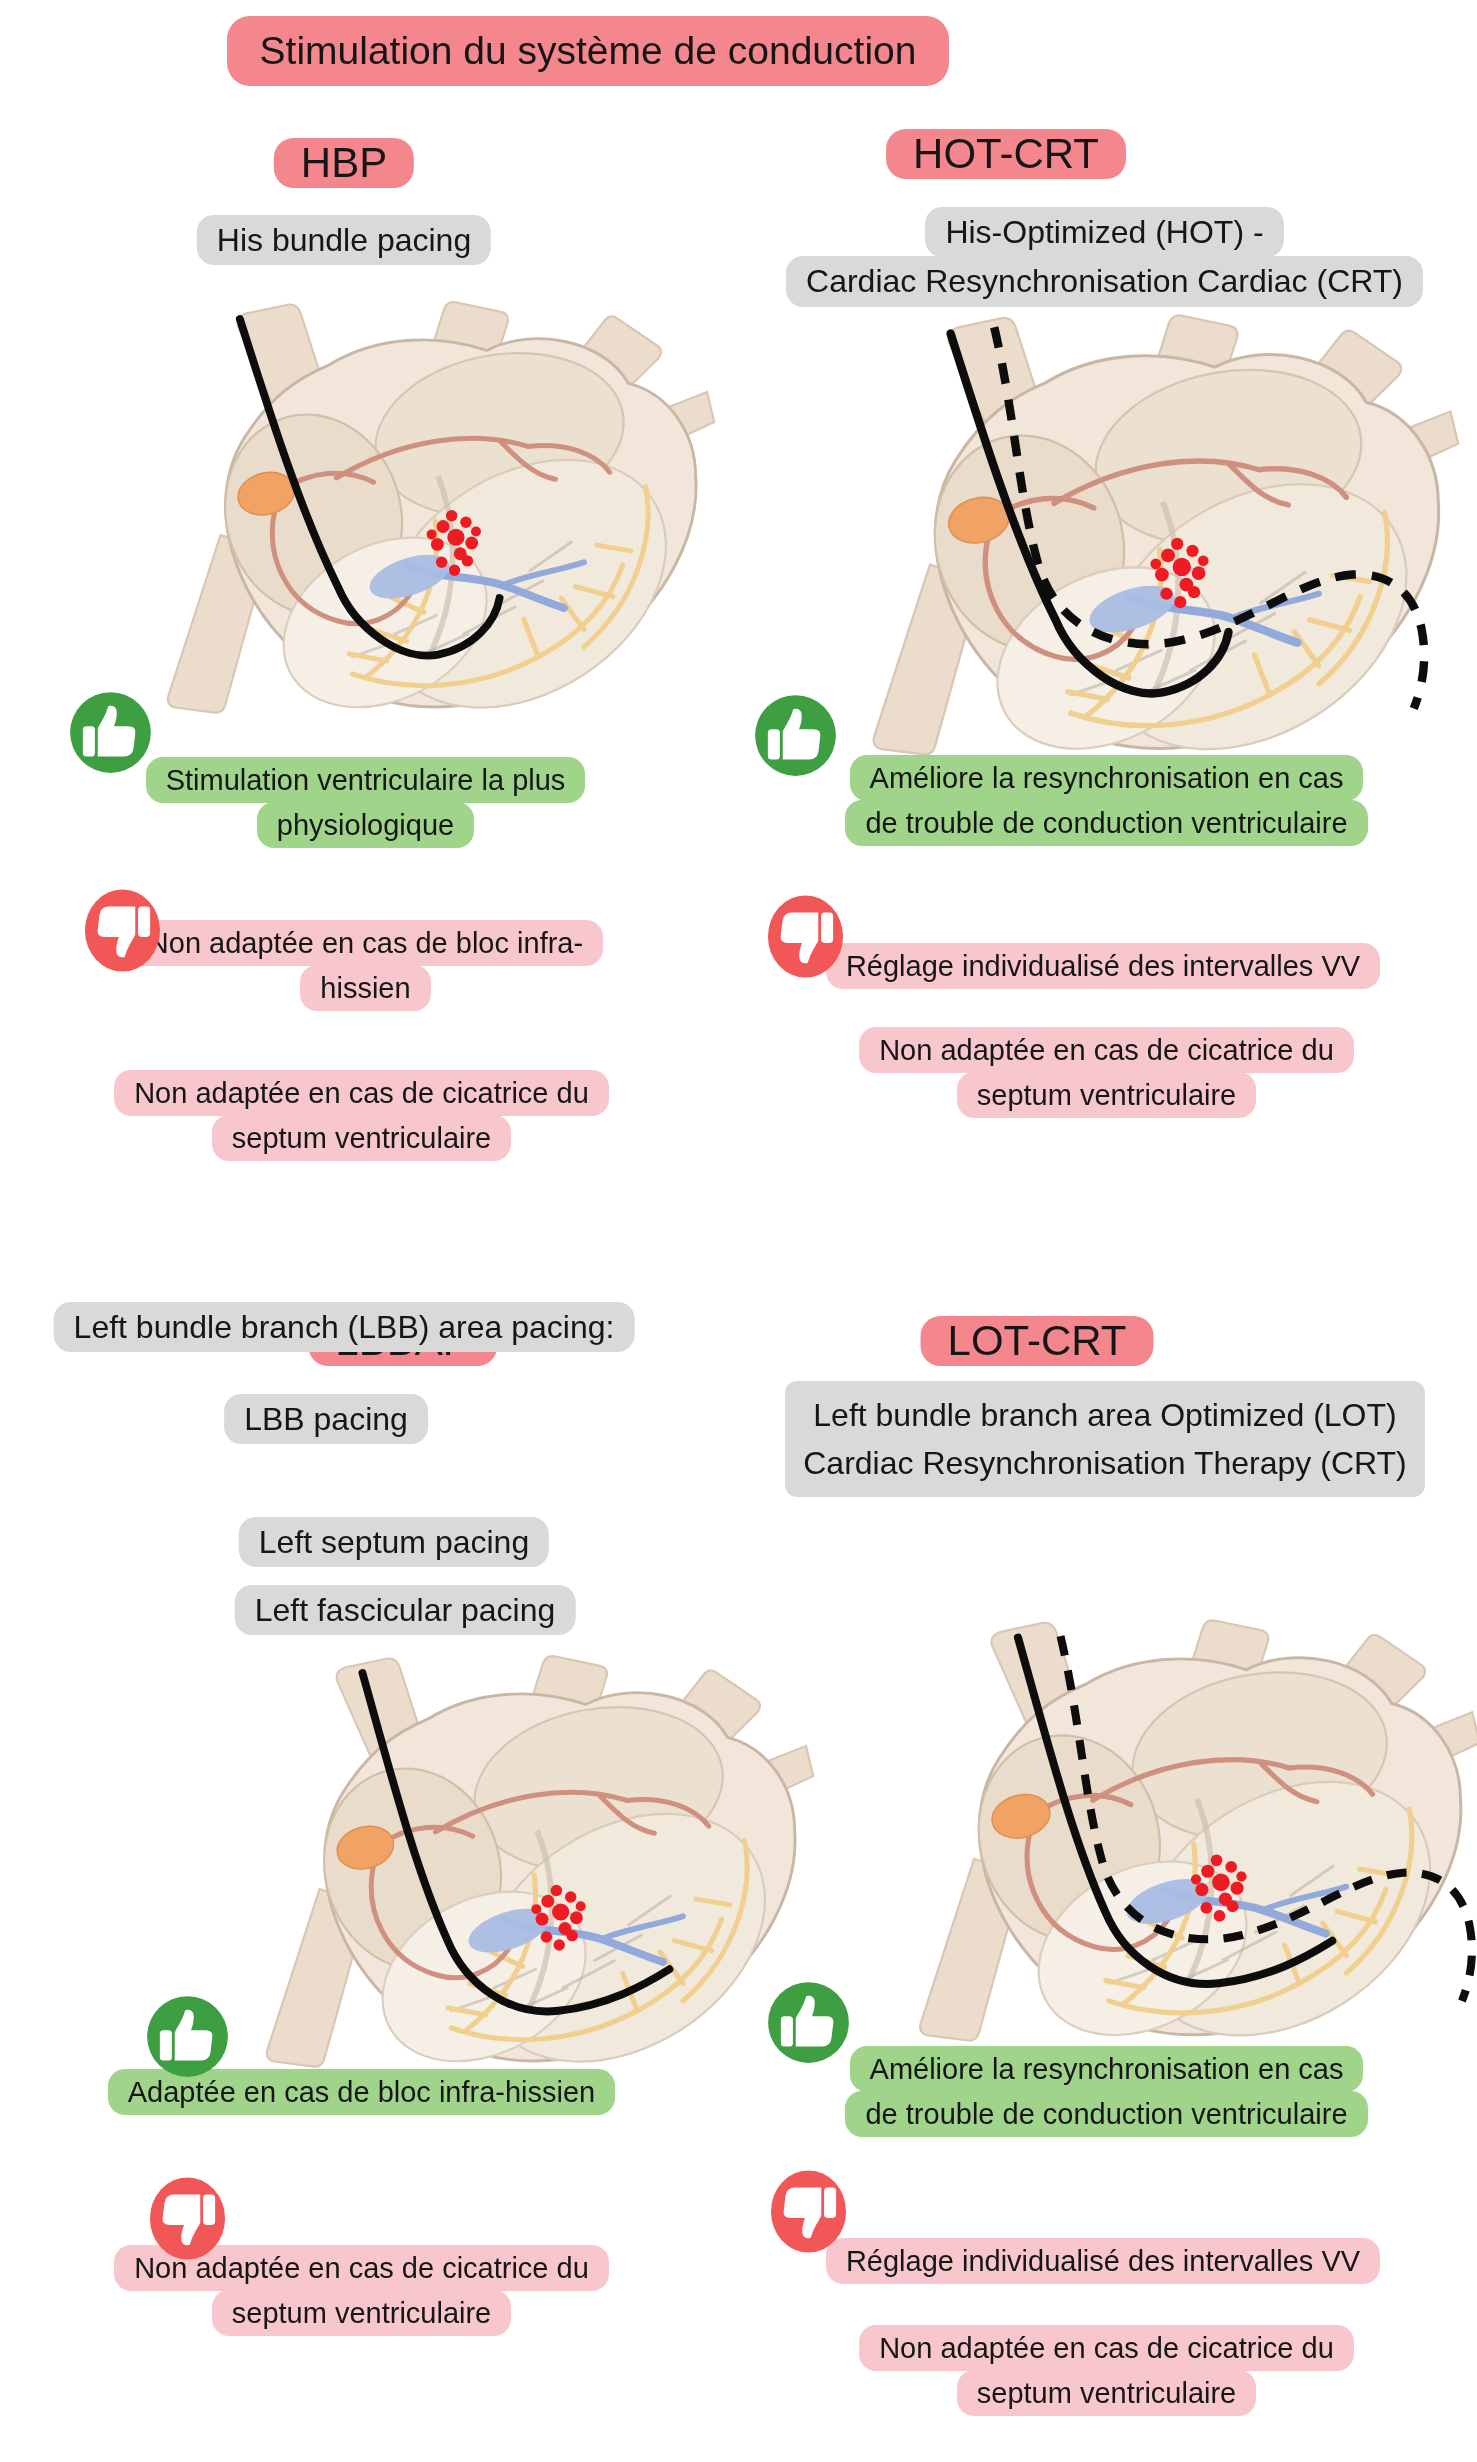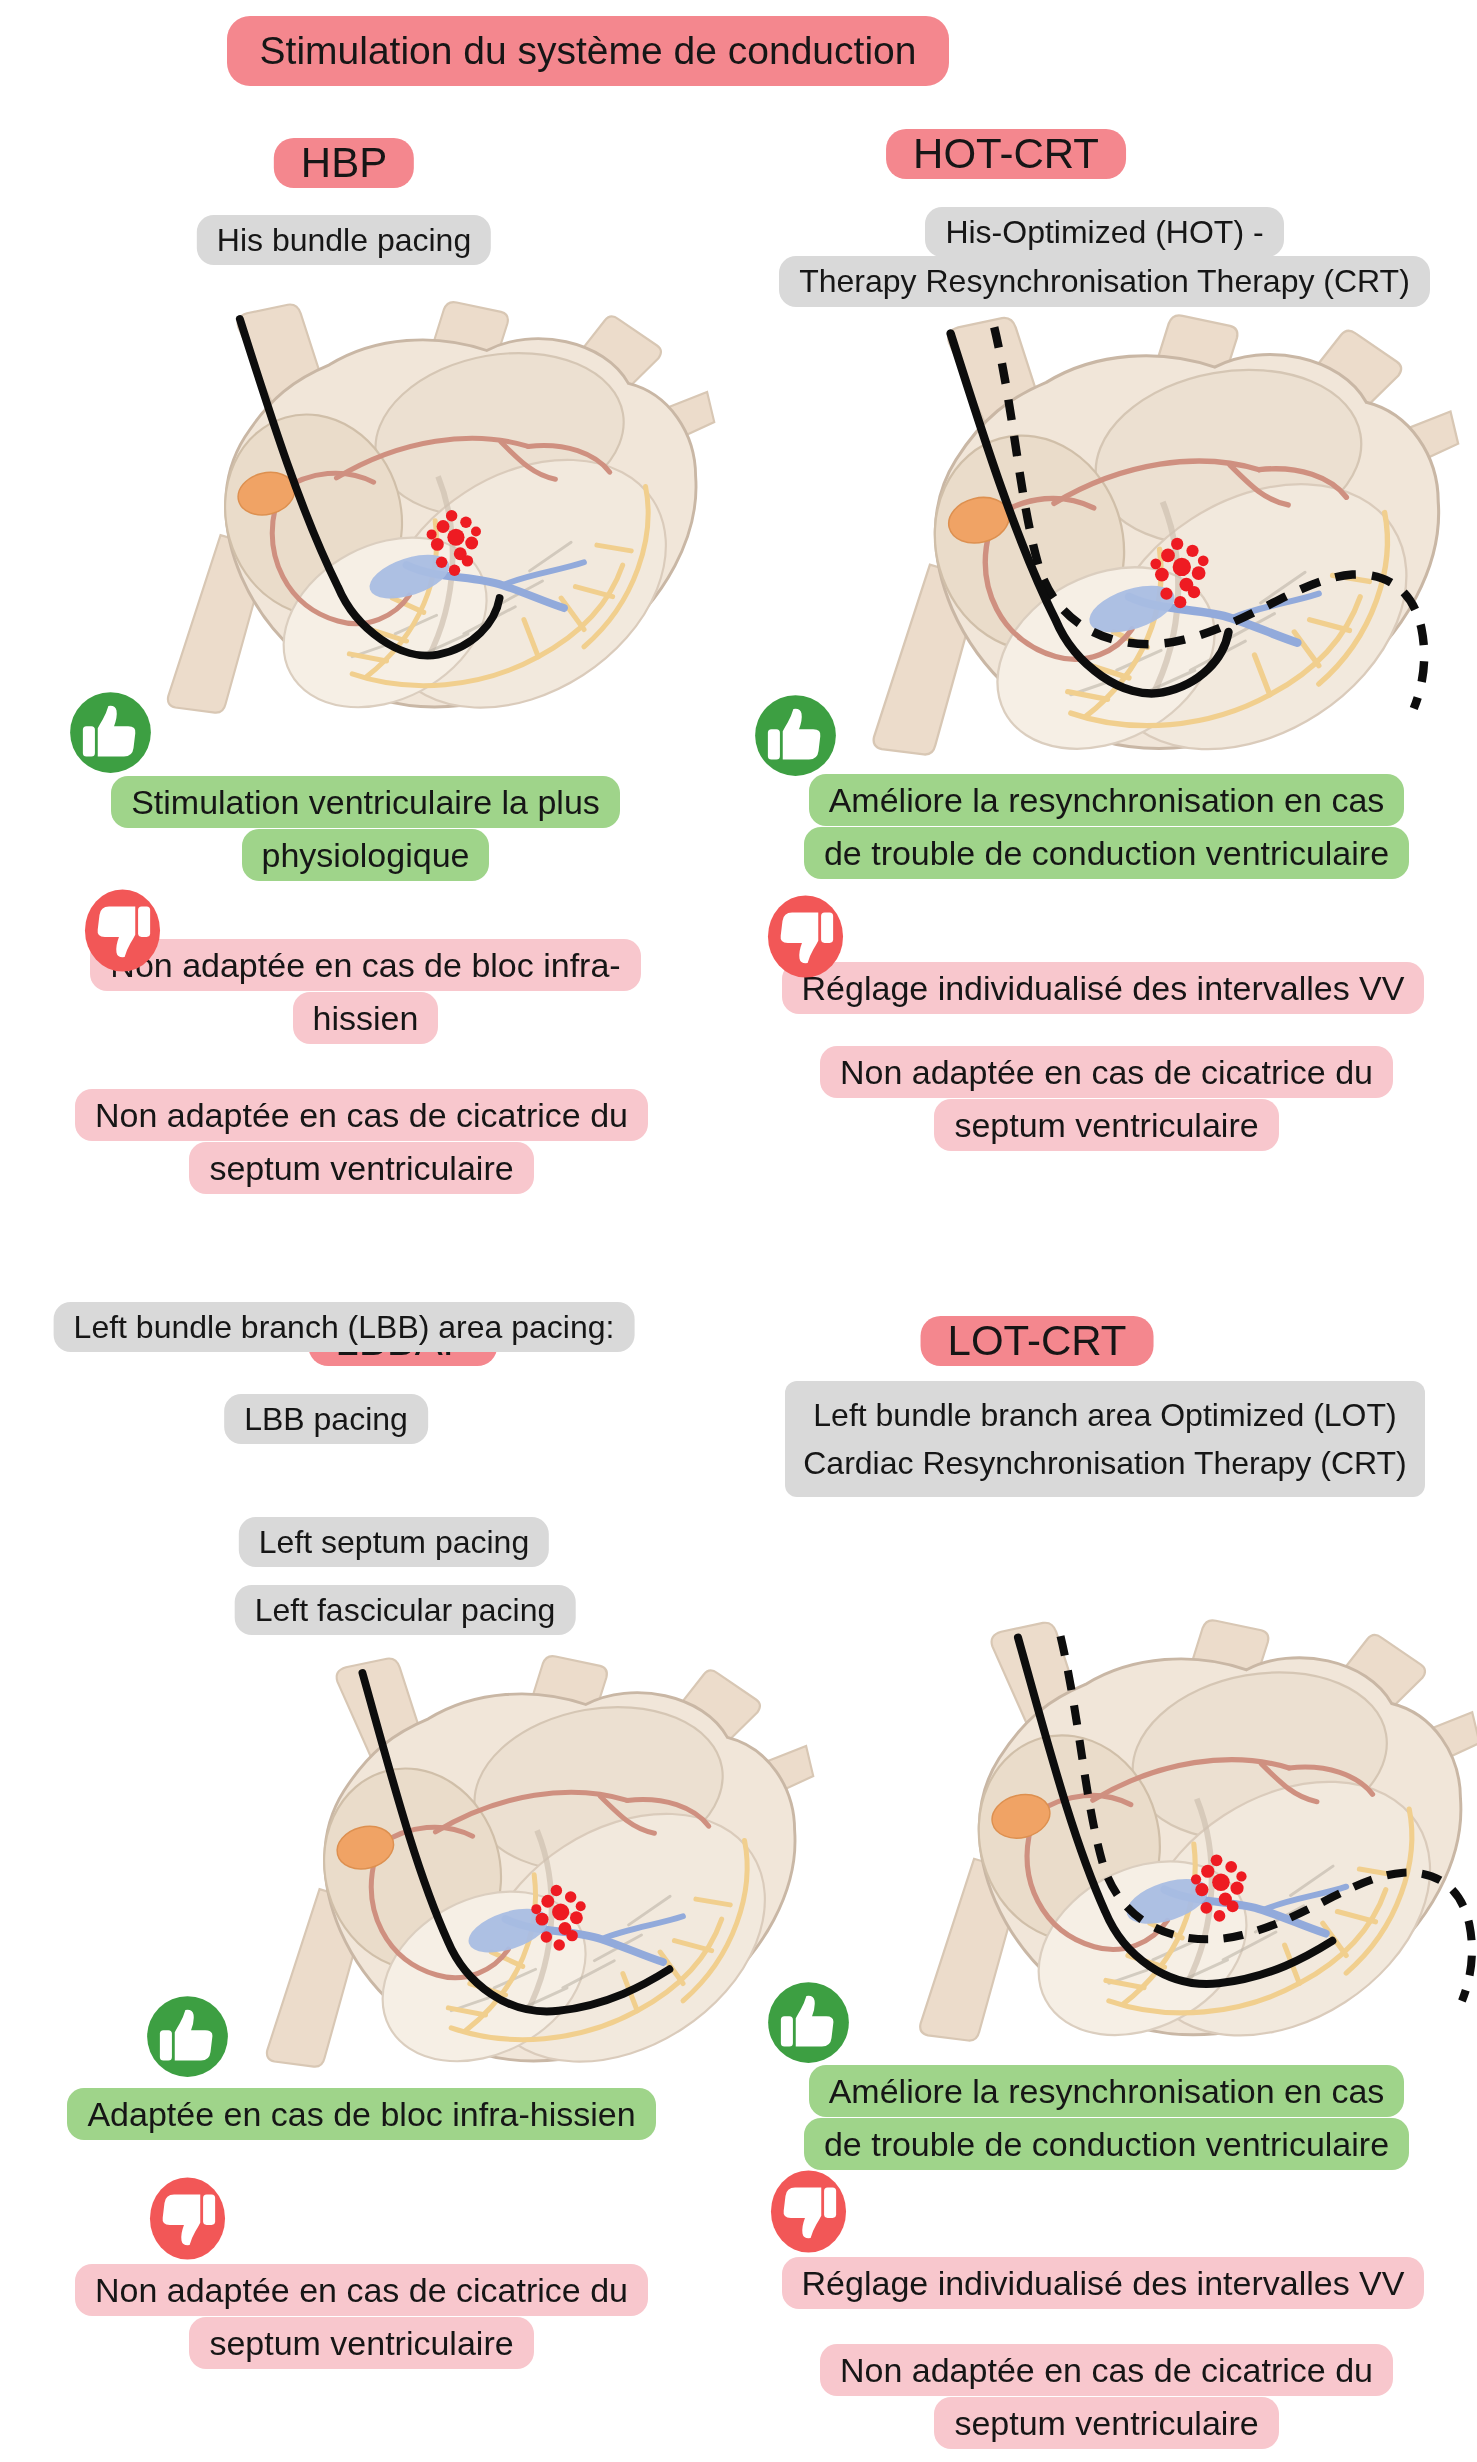--- a/index.html
+++ b/index.html
@@ -45,21 +45,21 @@
     font-size:39px;
   }
   .label-pill{
     display:inline-block;
     background:var(--header-pink);
     border-radius:20px;
     padding:1px 27px;
     font-size:42px;
   }
   .sub{font-size:32px;}
-  .bubble{font-size:34px;margin-top:18px;}
+  .bubble{font-size:29px;}
   .block-pill{
     display:inline-block;
     background:var(--gray);
     border-radius:12px;
     padding:10px 18.6px;
     line-height:1.5;
     white-space:pre-line;
     font-size:32px;
   }
   .xcenter{transform:translateX(-50%);}
@@ -184,21 +184,21 @@
 <div class="centerwrap bubble" style="left:21.5px;top:1071px;width:680px;">
   <span class="pill pill-pink">Non adaptée en cas de cicatrice du
 septum ventriculaire</span>
 </div>
 
 <div class="abs xcenter" style="left:1006px;top:129px;">
   <span class="label-pill">HOT-CRT</span>
 </div>
 <div class="centerwrap sub" style="left:731px;top:208px;width:747px;">
   <span class="pill pill-gray">His-Optimized (HOT) -
-Therapy Resynchronisation Therapy (CRT)</span>
+Cardiac Resynchronisation Cardiac (CRT)</span>
 </div>
 <svg class="heart" style="left:801px;top:312px;" width="659" height="444" viewBox="0 0 860 580">
   <use href="#heartBase"></use>
   <use href="#leadCS" class="lead-dashed"></use>
   <use href="#leadHis" class="lead"></use>
   <use href="#dotsCluster" class="dots" transform="translate(497,333)"></use>
 </svg>
 <svg class="thumb-icon" style="left:753px;top:693px;" width="85" height="85" viewBox="-60 -60 120 120">
   <circle class="up-bg" cx="0" cy="0" r="57"></circle>
     <use href="#thumbGlyph" class="glyph"></use>

